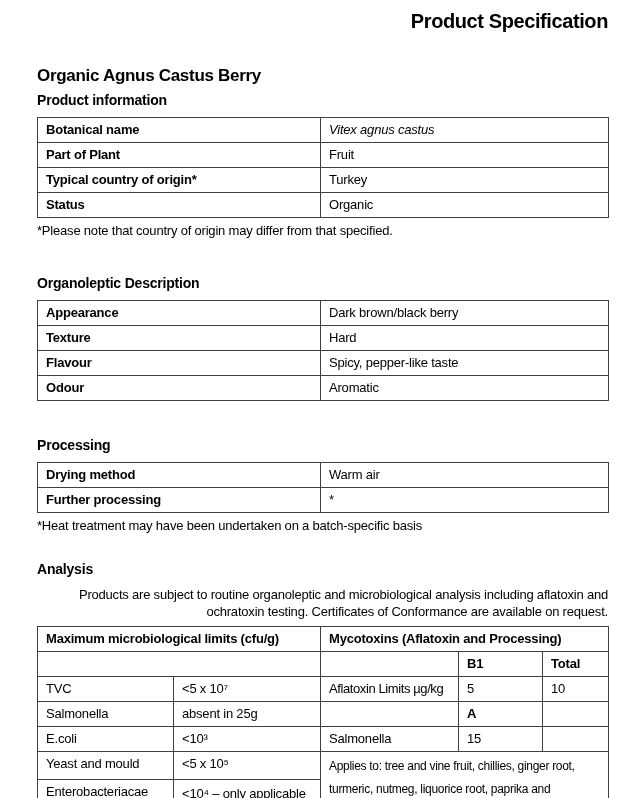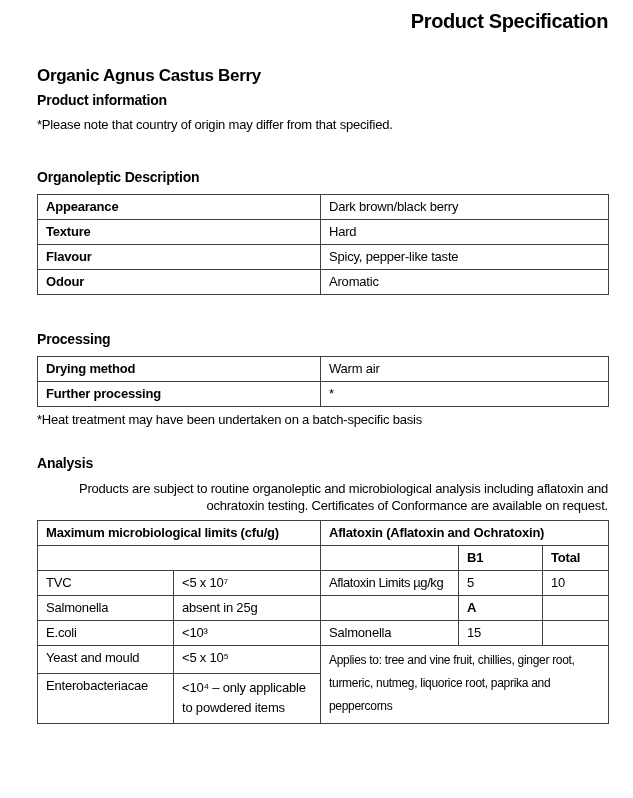--- a/index.html
+++ b/index.html
@@ -89,20 +89,40 @@
 <body>
 
 <div class="page">
 
   <h1 class="doc-title">Product Specification</h1>
 
   <h2 class="product-name">Organic Agnus Castus Berry</h2>
 
   <h3 class="section-heading">Product information</h3>
 
+  <table class="kv">
+    <tbody>
+      <tr>
+        <td>Botanical name</td>
+        <td class="italic">Vitex agnus castus</td>
+      </tr>
+      <tr>
+        <td>Part of Plant</td>
+        <td>Fruit</td>
+      </tr>
+      <tr>
+        <td>Typical country of origin*</td>
+        <td>Turkey</td>
+      </tr>
+      <tr>
+        <td>Status</td>
+        <td>Organic</td>
+      </tr>
+    </tbody>
+  </table>
   <p class="footnote">*Please note that country of origin may differ from that specified.</p>
 
   <h3 class="section-heading gap-top">Organoleptic Description</h3>
 
   <table class="kv">
     <tbody>
       <tr>
         <td>Appearance</td>
         <td>Dark brown/black berry</td>
       </tr>
@@ -145,21 +165,21 @@
     <colgroup>
       <col class="c1">
         <col class="c2">
         <col class="c3">
         <col class="c4">
         <col class="c5">
     </colgroup>
     <tbody>
       <tr class="r1">
         <td colspan="2" class="bold">Maximum microbiological limits (cfu/g)</td>
-        <td colspan="3" class="bold">Aflatoxin (Aflatoxin and Ochratoxin)</td>
+        <td colspan="3" class="bold">Mycotoxins (Aflatoxin and Processing)</td>
       </tr>
       <tr class="r2">
         <td colspan="2"></td>
         <td></td>
         <td class="bold">B1</td>
         <td class="bold">Total</td>
       </tr>
       <tr class="r3">
         <td>TVC</td>
         <td>&lt;5 x 10⁷</td>

